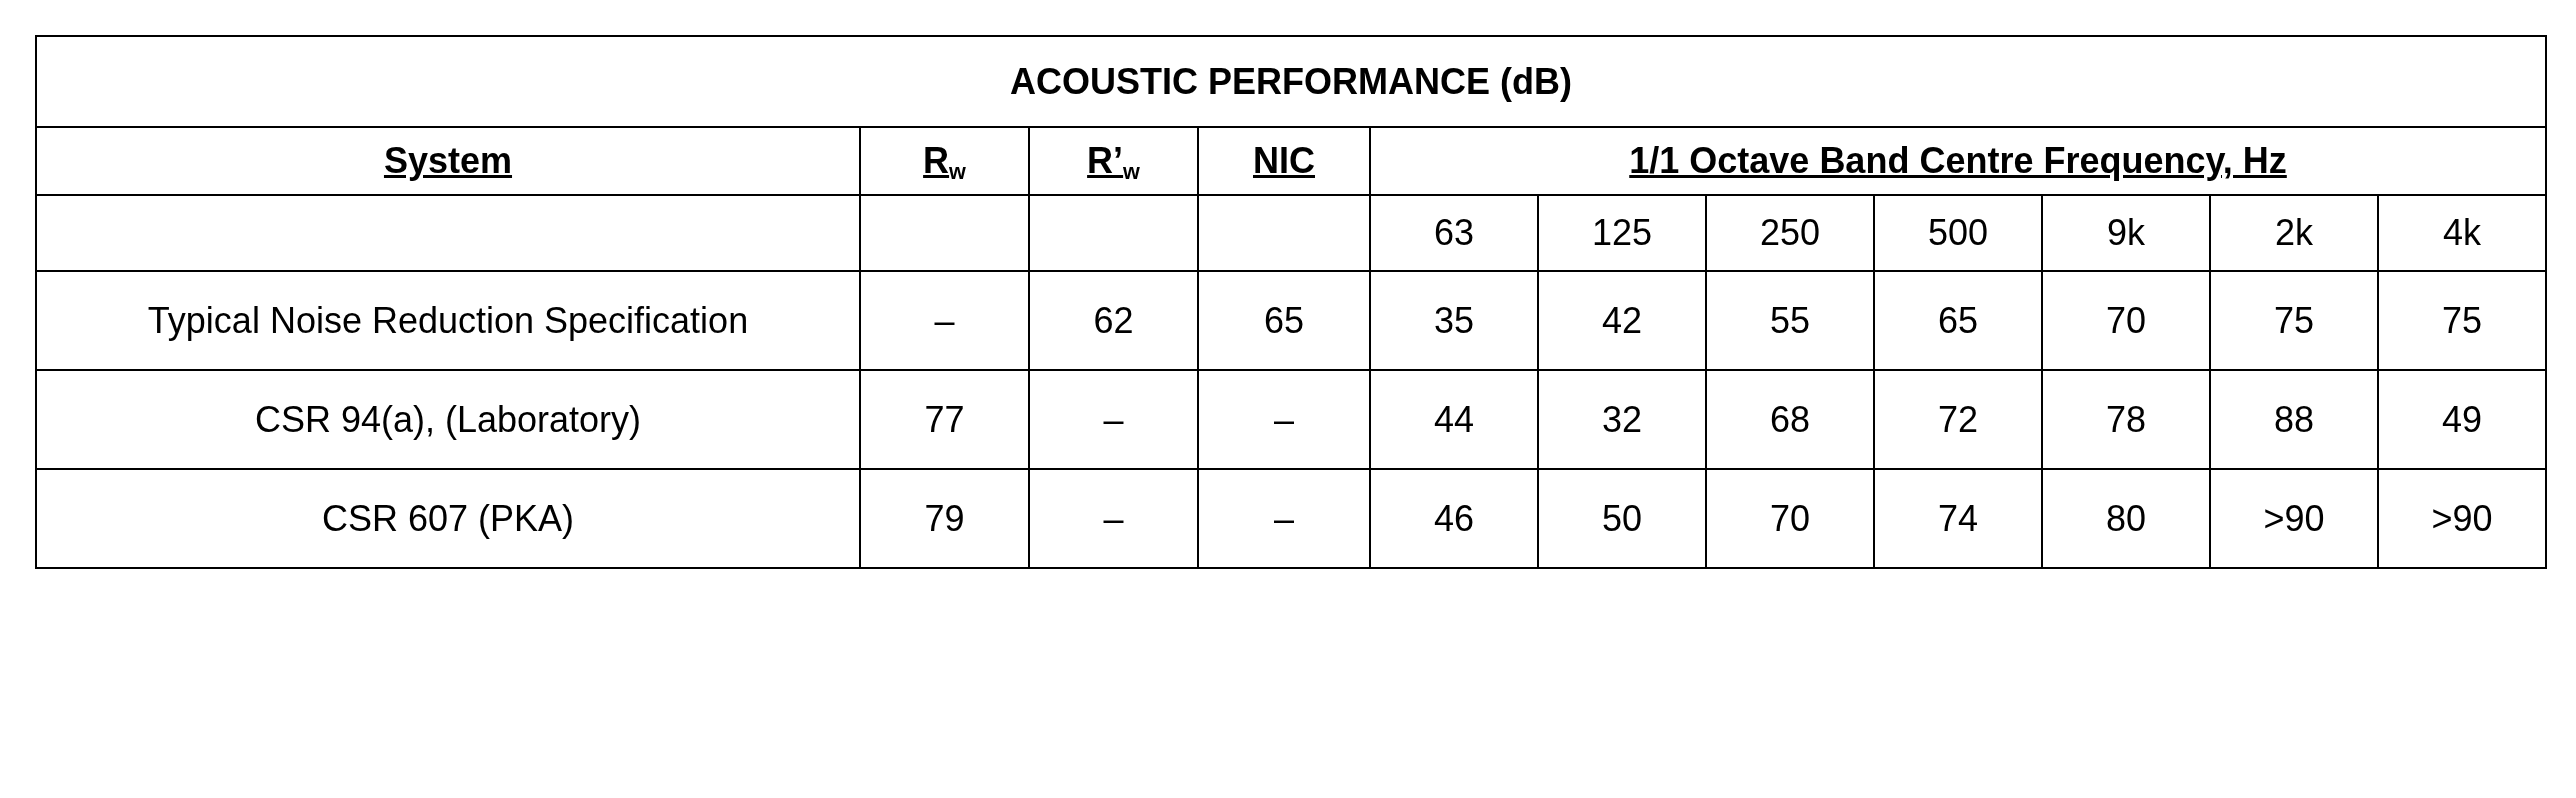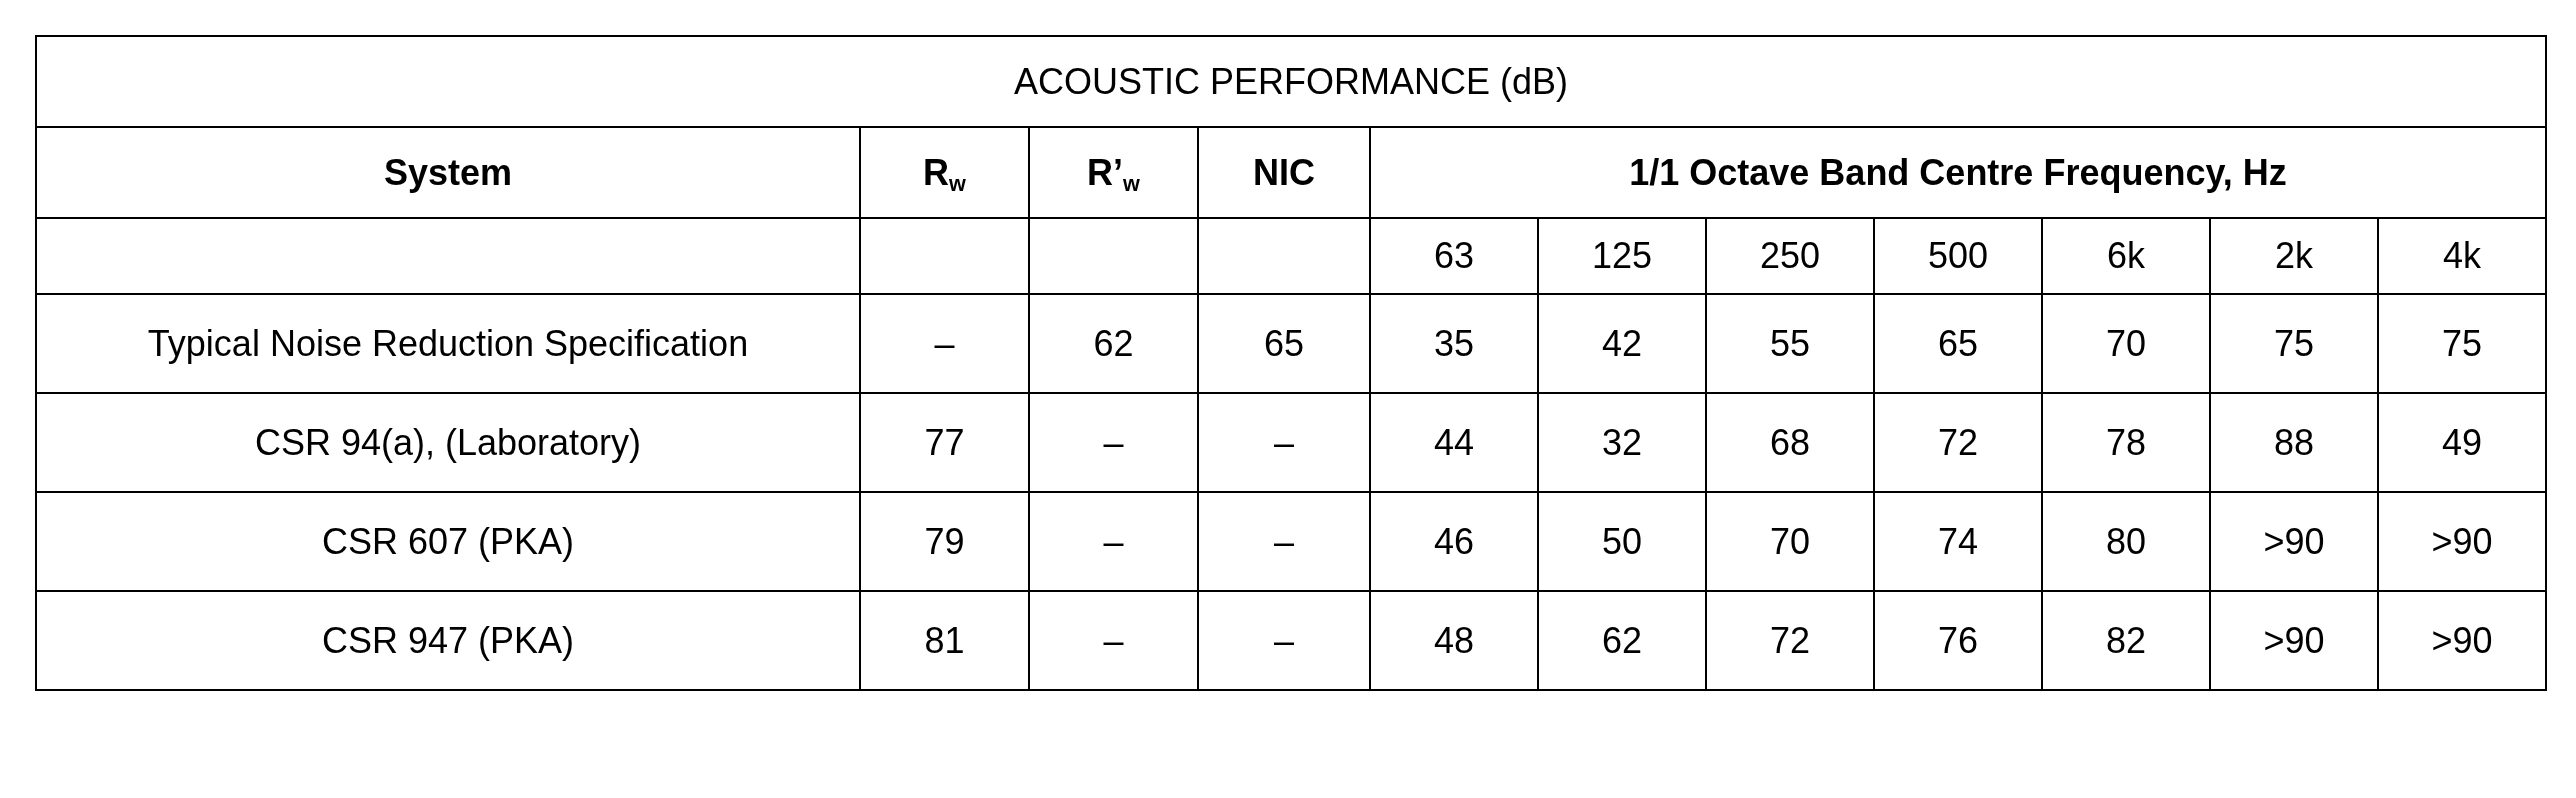--- a/index.html
+++ b/index.html
@@ -29,27 +29,27 @@
     text-align: center;
     vertical-align: middle;
     font-size: 36px;
     line-height: 1.1;
     padding: 0;
     background: #ffffff;
     overflow: hidden;
     white-space: nowrap;
   }
   tr.title-row { height: 91px; }
-  tr.header-row { height: 91px; }
+  tr.header-row { height: 68px; text-decoration: underline; }
   tr.freq-row { height: 76px; }
   tr.data-row { height: 99px; }
   td.title-cell {
     text-align: left;
     padding-left: 17.4px;
-    font-weight: normal;
+    font-weight: bold;
     font-size: 42px;
   }
   tr.header-row td { font-weight: bold; }
   sub.unit-sub {
     font-size: 60%;
     vertical-align: baseline;
     position: relative;
     top: 0.28em;
     font-weight: bold;
   }
@@ -88,21 +88,21 @@
 
     <tr class="freq-row">
       <td></td>
       <td></td>
       <td></td>
       <td></td>
       <td>63</td>
       <td>125</td>
       <td>250</td>
       <td>500</td>
-      <td>6k</td>
+      <td>9k</td>
       <td>2k</td>
       <td>4k</td>
     </tr>
 
     <tr class="data-row">
       <td>Typical Noise Reduction Specification</td>
       <td>–</td>
       <td>62</td>
       <td>65</td>
       <td>35</td>
@@ -136,29 +136,16 @@
       <td>–</td>
       <td>46</td>
       <td>50</td>
       <td>70</td>
       <td>74</td>
       <td>80</td>
       <td>&gt;90</td>
       <td>&gt;90</td>
     </tr>
 
-    <tr class="data-row">
-      <td>CSR 947 (PKA)</td>
-      <td>81</td>
-      <td>–</td>
-      <td>–</td>
-      <td>48</td>
-      <td>62</td>
-      <td>72</td>
-      <td>76</td>
-      <td>82</td>
-      <td>&gt;90</td>
-      <td>&gt;90</td>
-    </tr>
   </tbody>
     </table>
 </div>
 
 
 </body></html>

